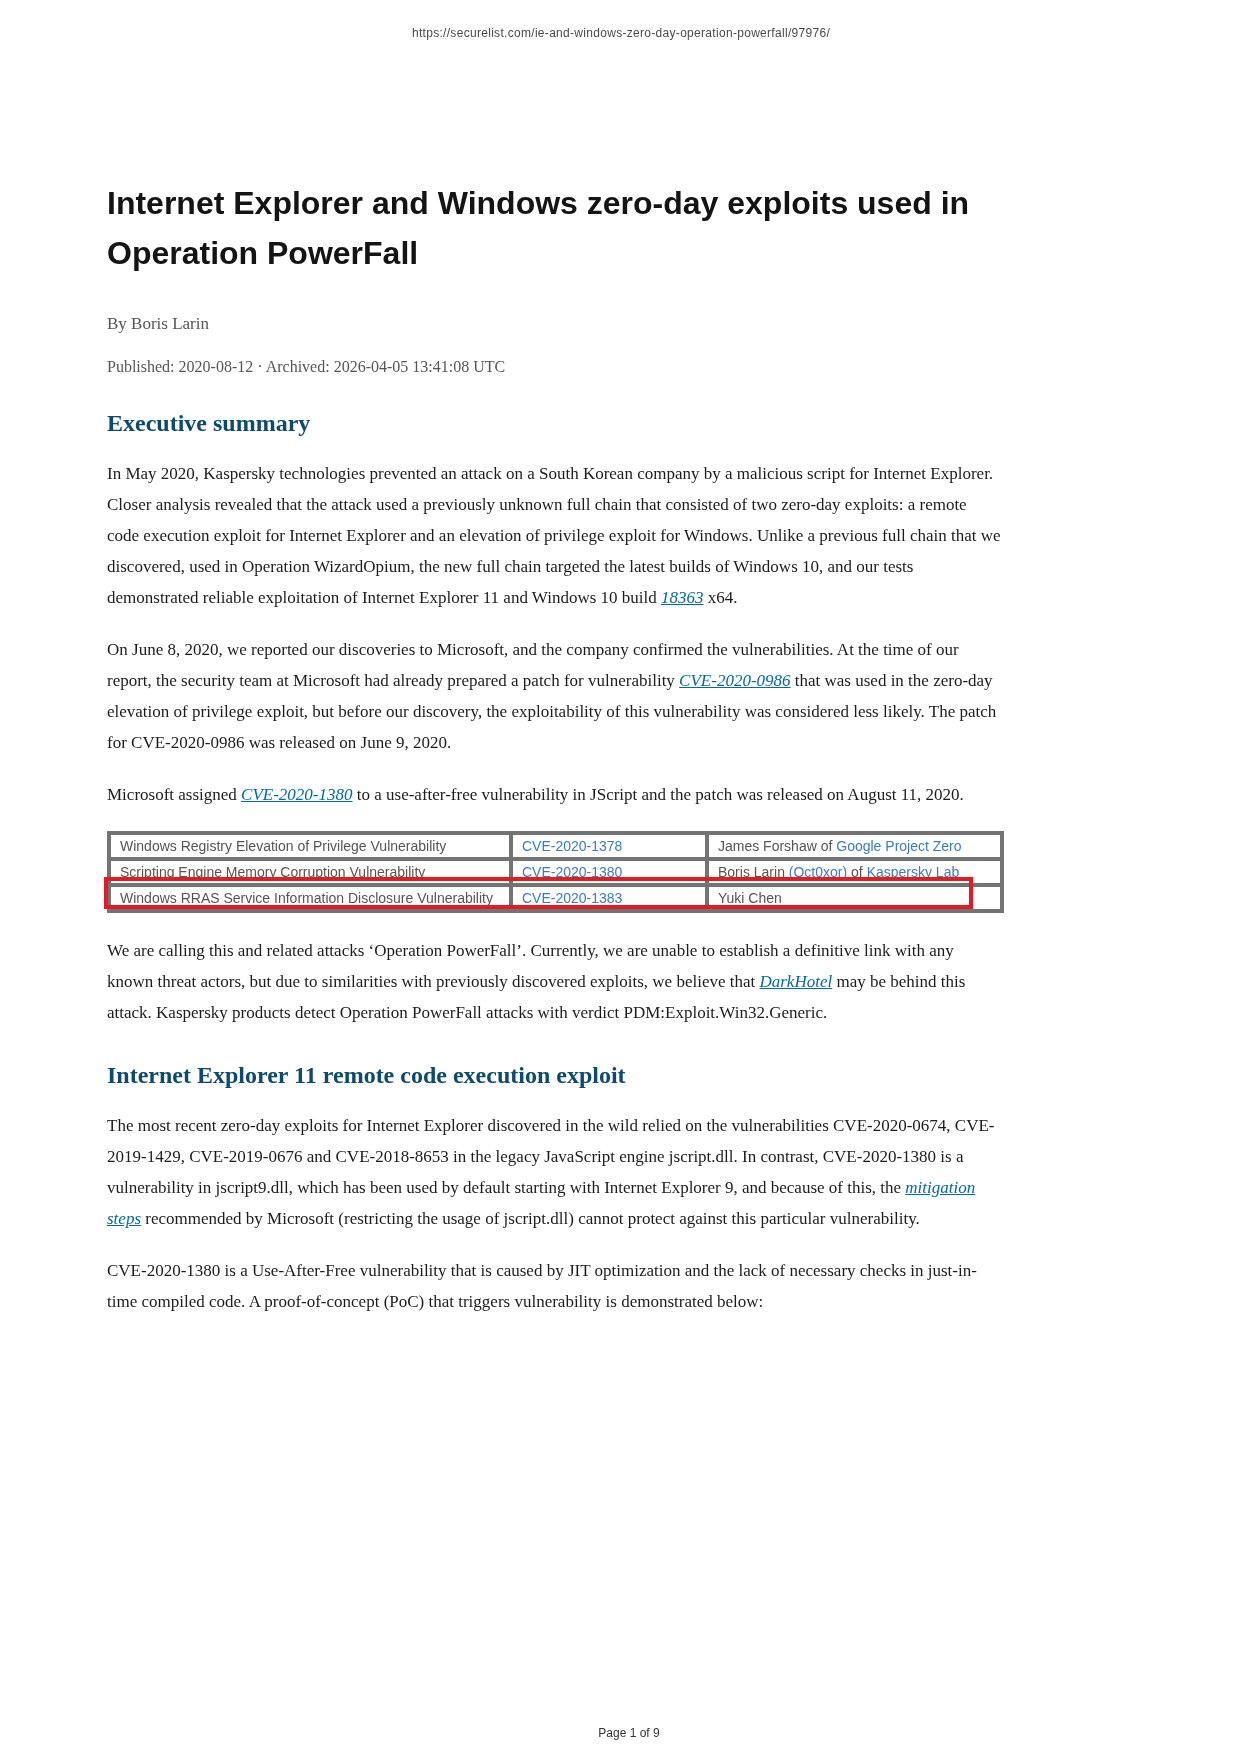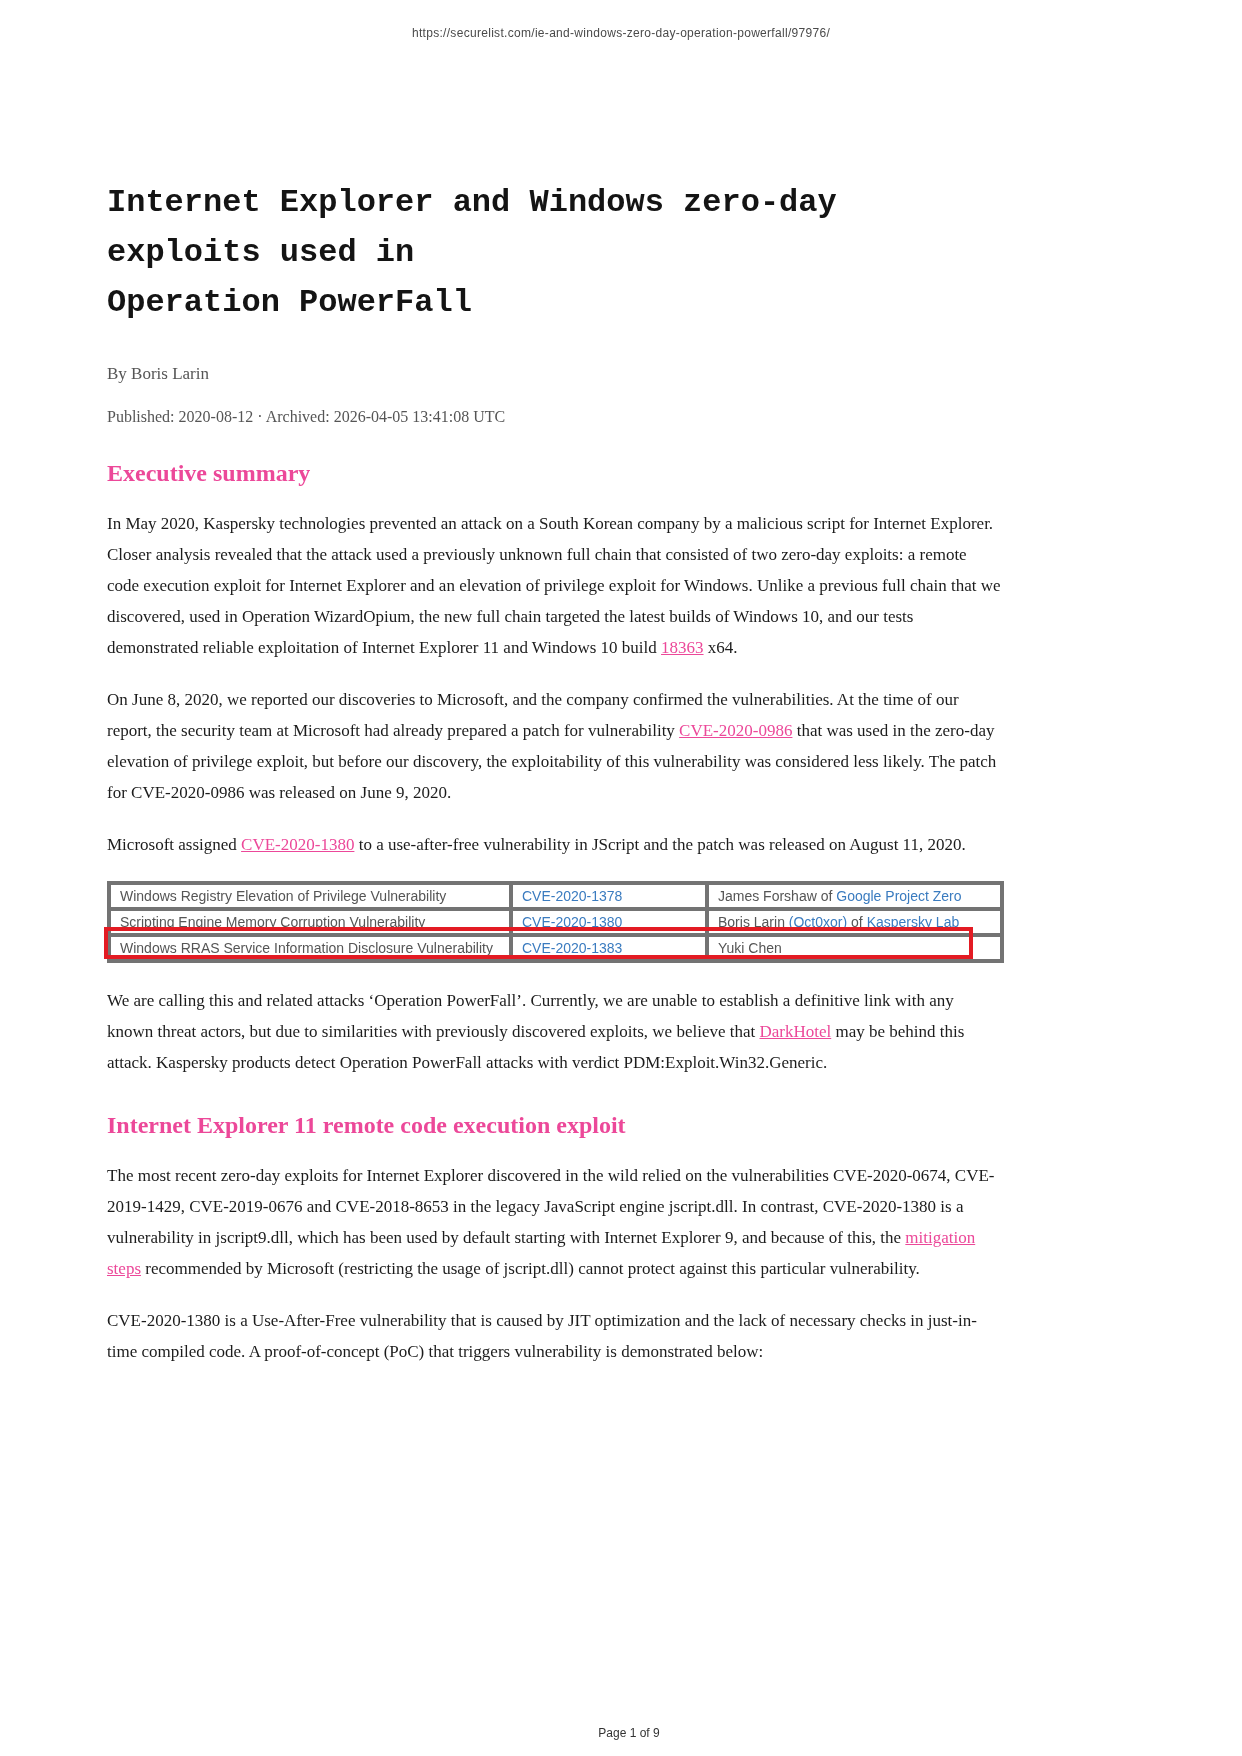--- a/index.html
+++ b/index.html
@@ -29,49 +29,50 @@
     top: 0;
     width: 895px;
   }
   h1.title {
     margin: 178px 0 0 0;
     font-size: 32px;
     line-height: 50px;
     font-weight: 700;
     color: #141414;
     white-space: pre-line;
-    font-family: Liberation Mono, monospace;
+    font-family: Liberation Sans, sans-serif;
   }
   .byline {
     margin: 36px 0 8px 0;
     font-size: 17px;
     color: #555555;
   }
   .meta {
     margin: 24px 0 0 0;
     font-size: 16px;
     color: #555555;
   }
   h2.section-heading {
     margin: 34px 0 8px 0;
     font-size: 24px;
     font-weight: 700;
-    color: #ec4899;
+    color: #0c4a6e;
     font-family: "Liberation Serif", serif;
   }
   p.body-text {
     margin: 21px 0;
     font-size: 17px;
     line-height: 31px;
     color: #1c1c1c;
   }
   p.body-text a {
-    color: #ec4899;
+    color: #0369a1;
     text-decoration: underline;
     cursor: pointer;
+    font-style: italic;
   }
   .table-wrap {
     position: relative;
     margin: 10px 0 22px 0;
   }
   table.cve-table {
     border-collapse: collapse;
     width: 893px;
     table-layout: fixed;
     font-family: "Liberation Sans", sans-serif;

